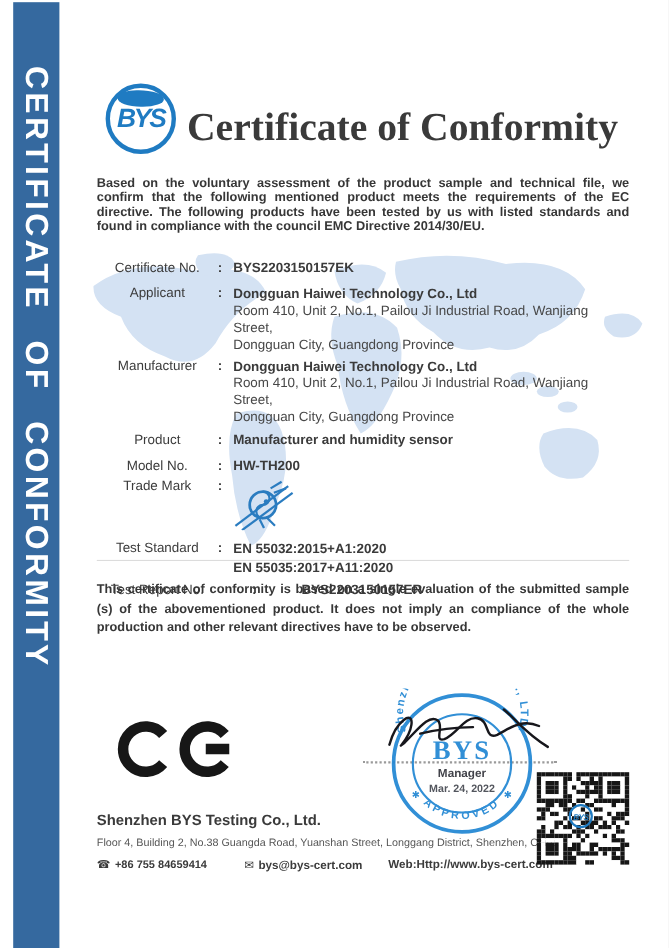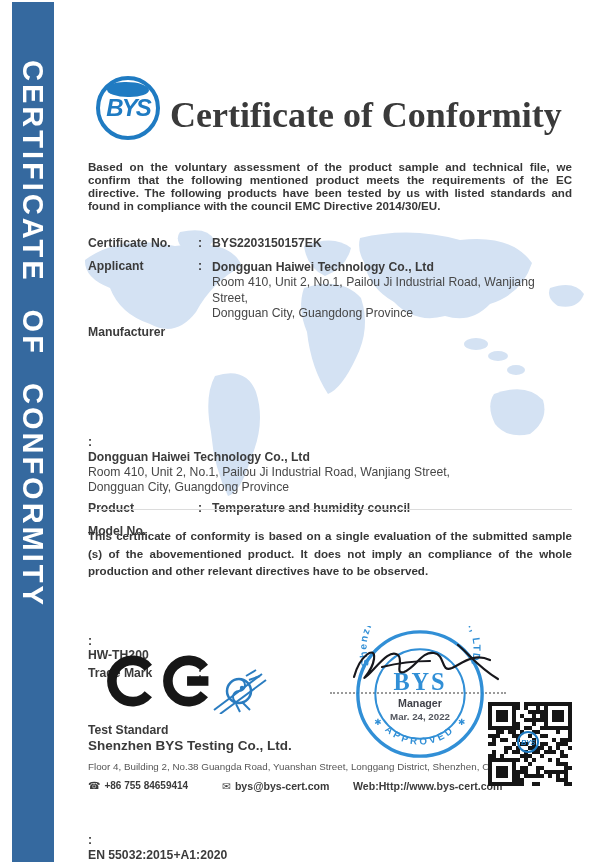--- a/index.html
+++ b/index.html
@@ -19,26 +19,26 @@
         border-radius:45% 60% 50% 55%;}
   .logo-bys{position:absolute;left:0;top:14px;width:56px;text-align:center;color:#1F7BC2;
         font-style:italic;font-weight:bold;font-size:24px;letter-spacing:-2px;}
   .title{position:absolute;left:170px;top:94px;width:410px;font-family:"Liberation Serif", serif;
         font-weight:bold;font-size:36px;color:#3a3a3a;letter-spacing:0px;}
   .intro{position:absolute;left:88px;top:160px;width:484px;font-size:11.6px;line-height:13px;
         font-weight:bold;text-align:justify;color:#373737;}
   
   .fields{position:absolute;left:88px;top:236px;width:484px;font-size:12.2px;}
   .frow{display:flex;align-items:flex-start;}
-  .flabel{width:110px;font-weight:bold;flex:0 0 110px;}
+  .flabel{width:110px;font-weight:normal;flex:0 0 110px;text-align:center;}
   .fcolon{width:14px;flex:0 0 14px;font-weight:bold;}
   .fval{flex:1;}
   .bold{font-weight:bold;}
   .addr{font-weight:normal;color:#474747;line-height:15.6px;}
-  .mb8{margin-bottom:9px;} .mb4{margin-bottom:4px;flex-direction:column;} .mb2{margin-bottom:2px;}
+  .mb8{margin-bottom:9px;} .mb4{margin-bottom:4px;} .mb2{margin-bottom:2px;}
   .lh16{line-height:16px;}
   .tm-logo{margin-top:2px;}
   .sep{position:absolute;left:88px;top:509px;width:484px;height:1px;background:#dcdcdc;}
   .statement{position:absolute;left:88px;top:527px;width:484px;font-size:11.6px;line-height:17.6px;
         font-weight:bold;text-align:justify;color:#373737;}
   
   .ce{position:absolute;left:106px;top:640px;}
   .dotline{position:absolute;left:330px;top:692px;width:176px;border-top:2px dotted #9a9a9a;z-index:1;}
   .stamp{position:absolute;left:352px;top:626px;width:136px;height:136px;z-index:2;opacity:.93;}
   .signature{position:absolute;left:346px;top:633px;width:160px;height:62px;z-index:3;}
@@ -119,21 +119,21 @@
         <div class="fval">
           <div class="bold lh16">Dongguan Haiwei Technology Co., Ltd</div>
           <div class="addr">Room 410, Unit 2, No.1, Pailou Ji Industrial Road, Wanjiang Street,</div>
           <div class="addr">Dongguan City, Guangdong Province</div>
         </div>
       </div>
 
       <div class="frow mb8" style="margin-top:5px;">
         <div class="flabel">Product</div>
         <div class="fcolon">:</div>
-        <div class="fval bold">Temperature and humidity council</div>
+        <div class="fval bold">Manufacturer and humidity sensor</div>
       </div>
 
       <div class="frow mb4">
         <div class="flabel">Model No.</div>
         <div class="fcolon">:</div>
         <div class="fval bold">HW-TH200</div>
       </div>
 
       <div class="frow mb2">
         <div class="flabel">Trade Mark</div>

